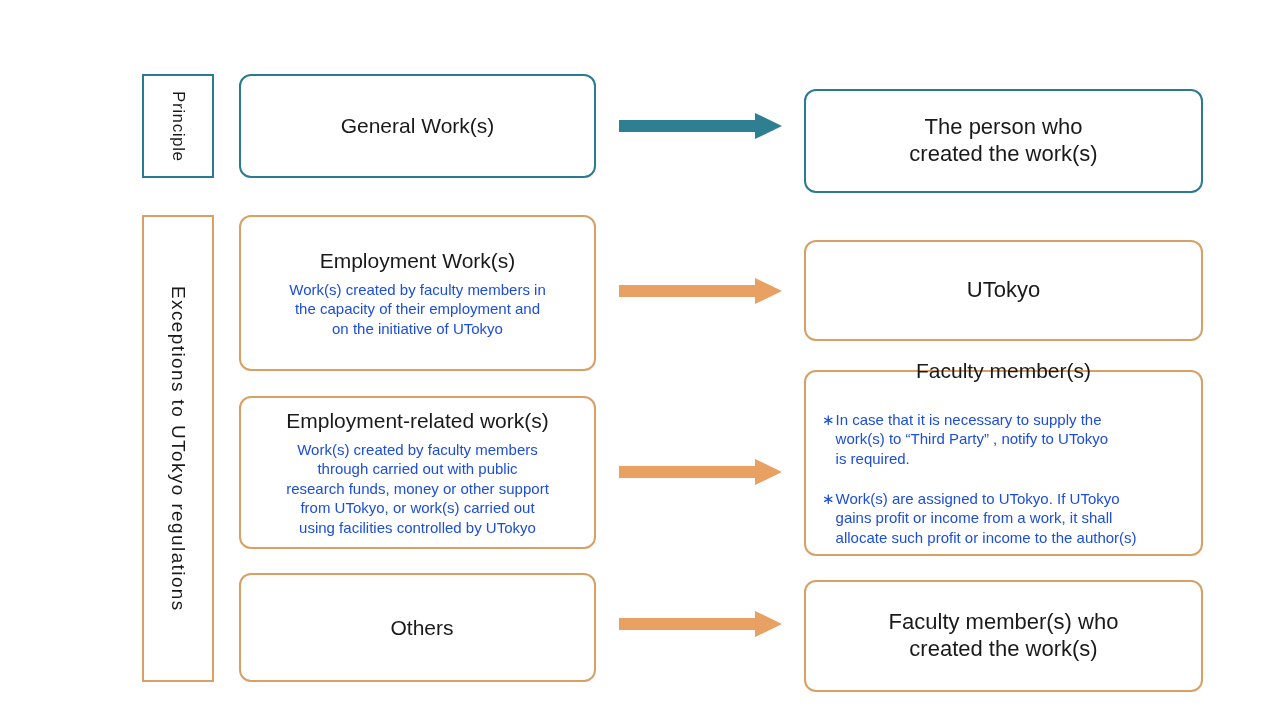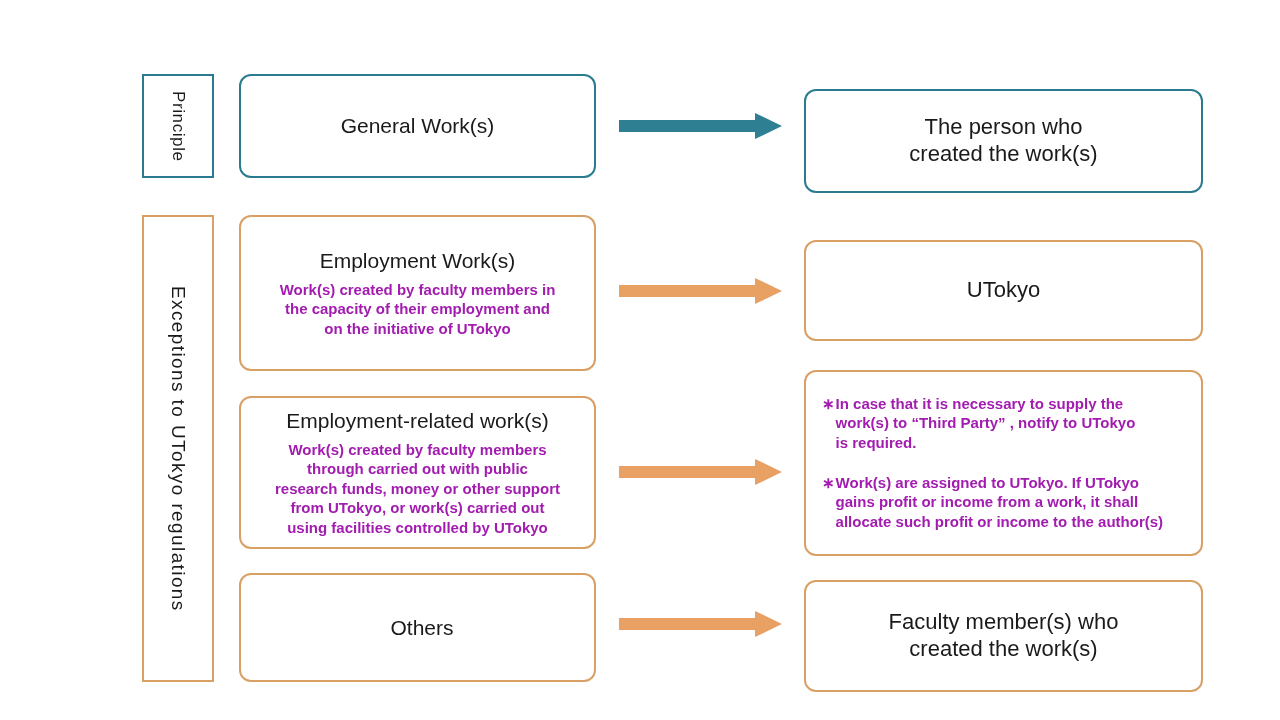--- a/index.html
+++ b/index.html
@@ -86,23 +86,22 @@
     font-size: 22px;
   }
   .box-title.heading {
     font-weight: 400;
     font-size: 21px;
     margin-bottom: 6px;
   }
   .box-body {
     font-size: 15px;
     line-height: 1.30;
-    color: #a21caf;
+    color: #1d4ed8;
     white-space: pre-line;
-    font-weight: bold;
   }
   .box-body.left {
     text-align: left;
     align-self: stretch;
     padding: 0 4px 0 6px;
   }
   .bullet-line {
     display: flex;
     align-items: flex-start;
     font-size: 15px;
@@ -195,20 +194,21 @@
     <div class="box-title big">UTokyo</div>
   </div>
 
   <div class="arrow" id="arrow-3">
     <svg viewBox="0 0 163 28" xmlns="http://www.w3.org/2000/svg" aria-hidden="true">
       <polygon points="0,8 136,8 136,1 163,14 136,27 136,20 0,20" fill="#e8a063"></polygon>
     </svg>
   </div>
 
   <div class="box orange" id="box-faculty-detail">
+    <div class="box-title heading">Faculty member(s)</div>
     <div class="box-body left">
       <div class="bullet-line">
         <span class="bullet-star">∗</span>
         <span class="bullet-text">In case that it is necessary to supply the
 work(s) to  “Third Party” , notify to UTokyo
 is required.</span>
       </div>
       <div class="bullet-line">
         <span class="bullet-star">∗</span>
         <span class="bullet-text">Work(s) are assigned to UTokyo. If UTokyo

